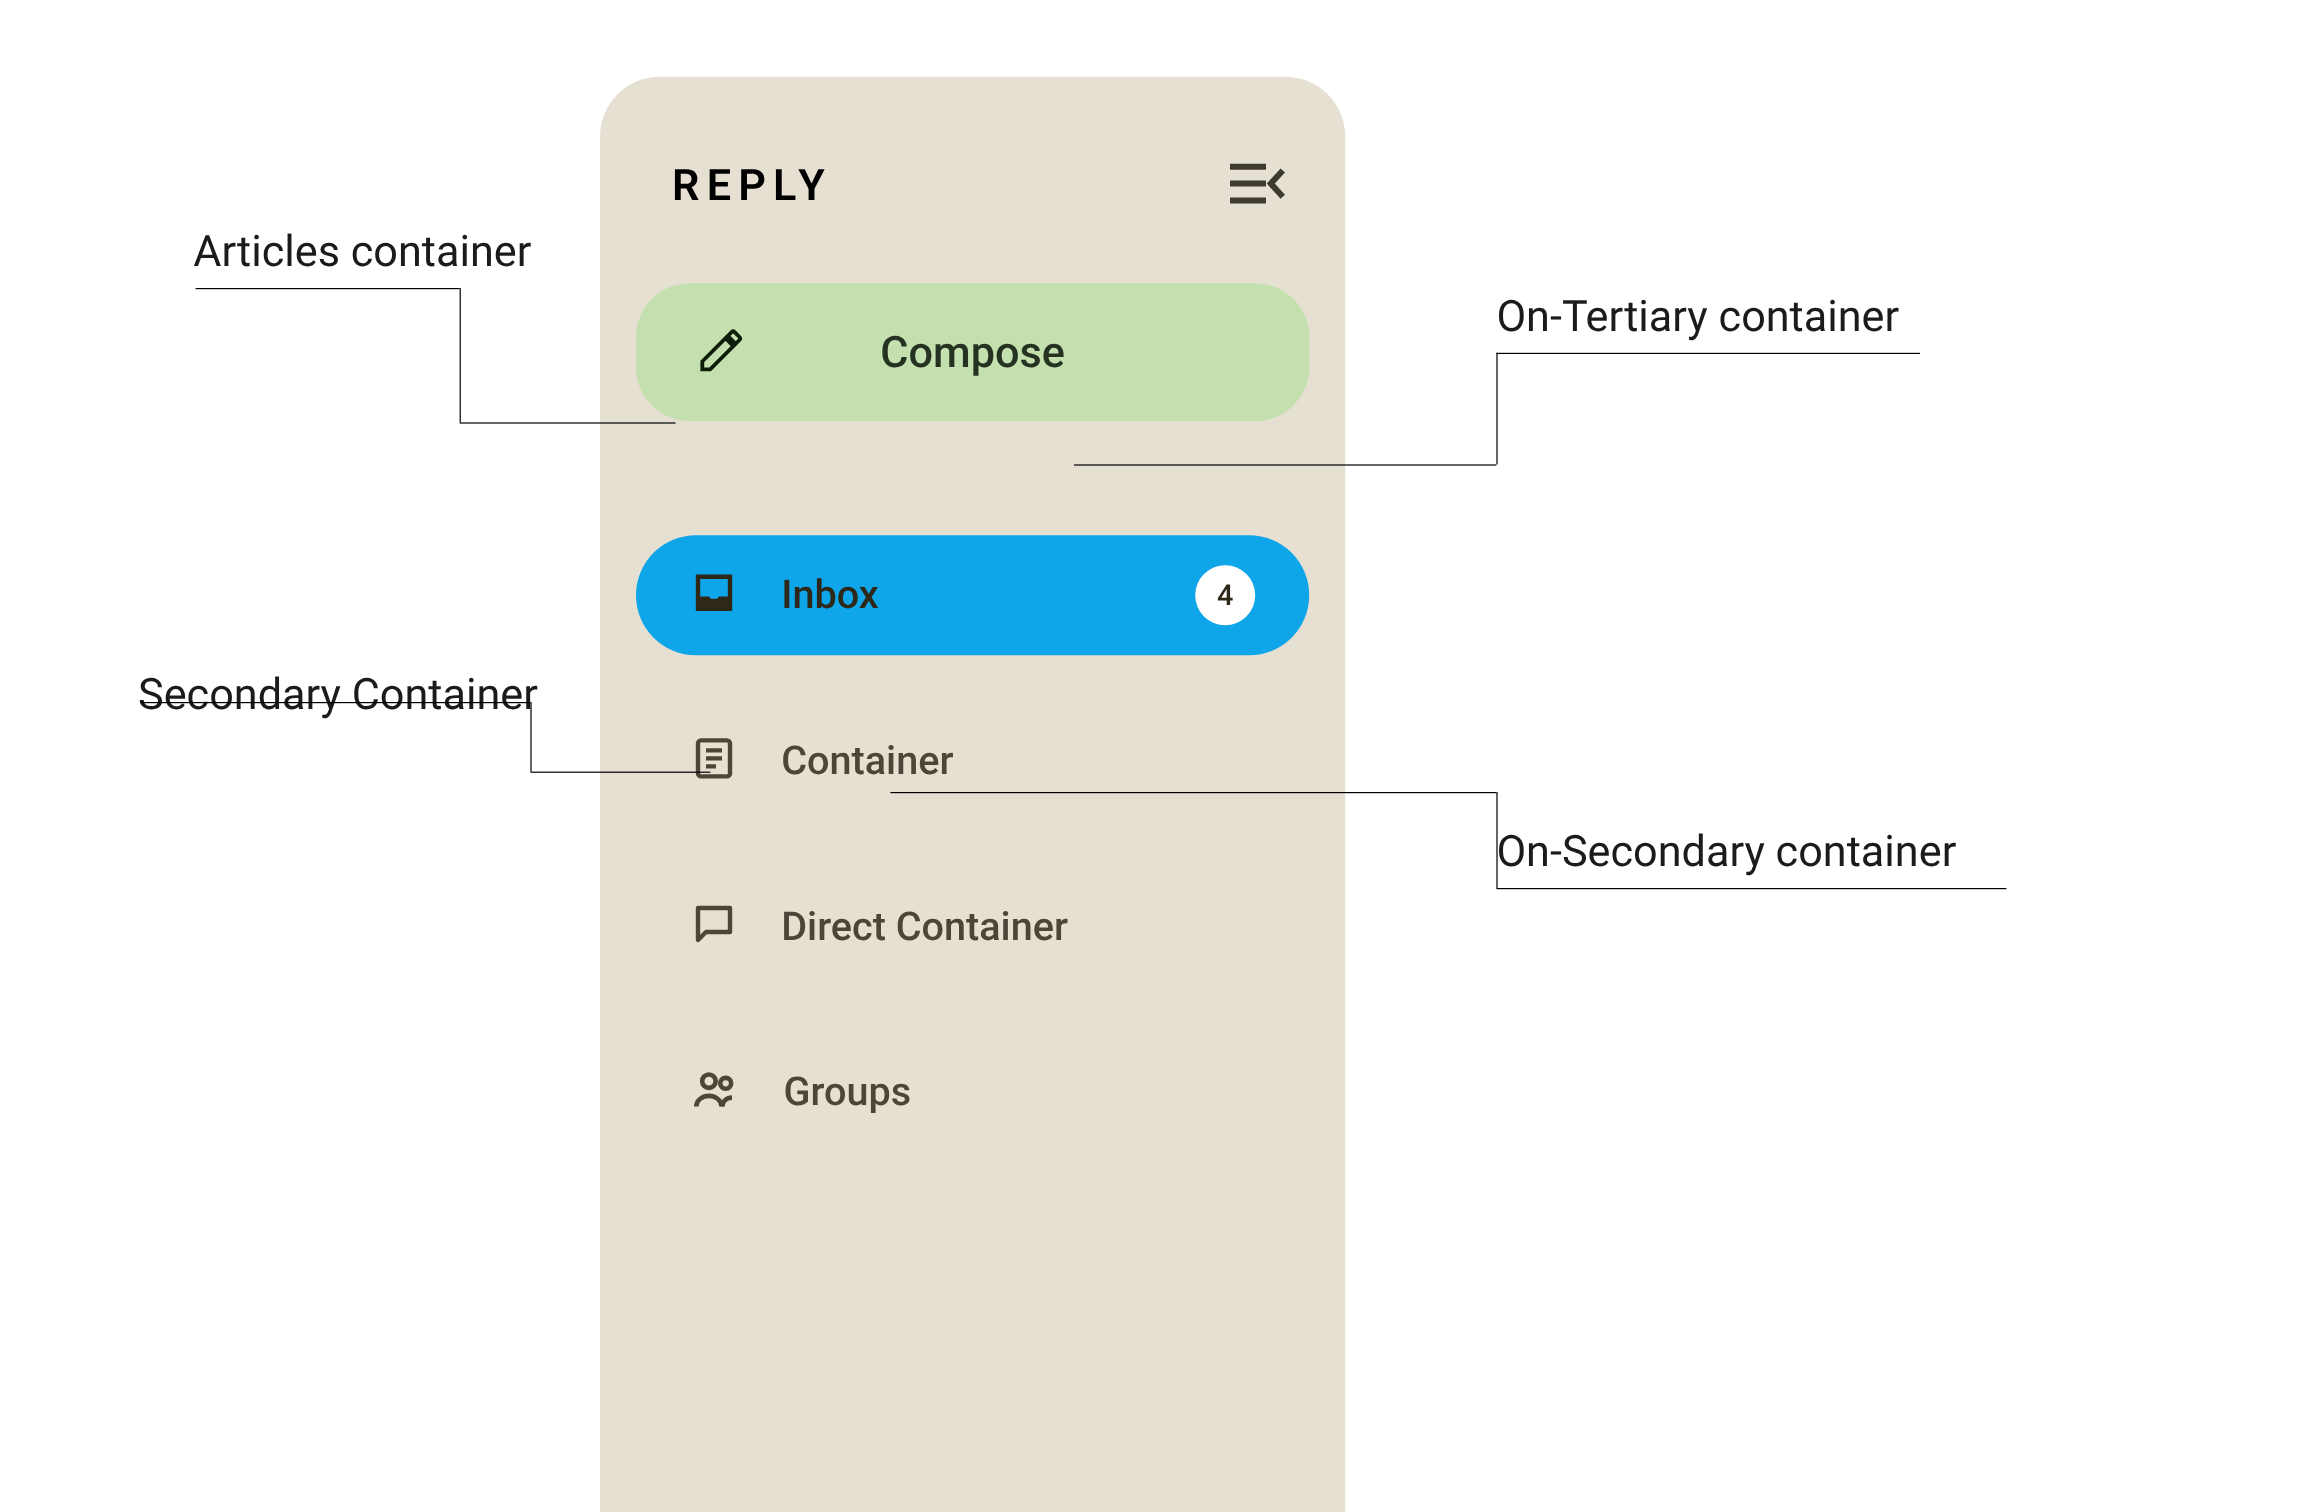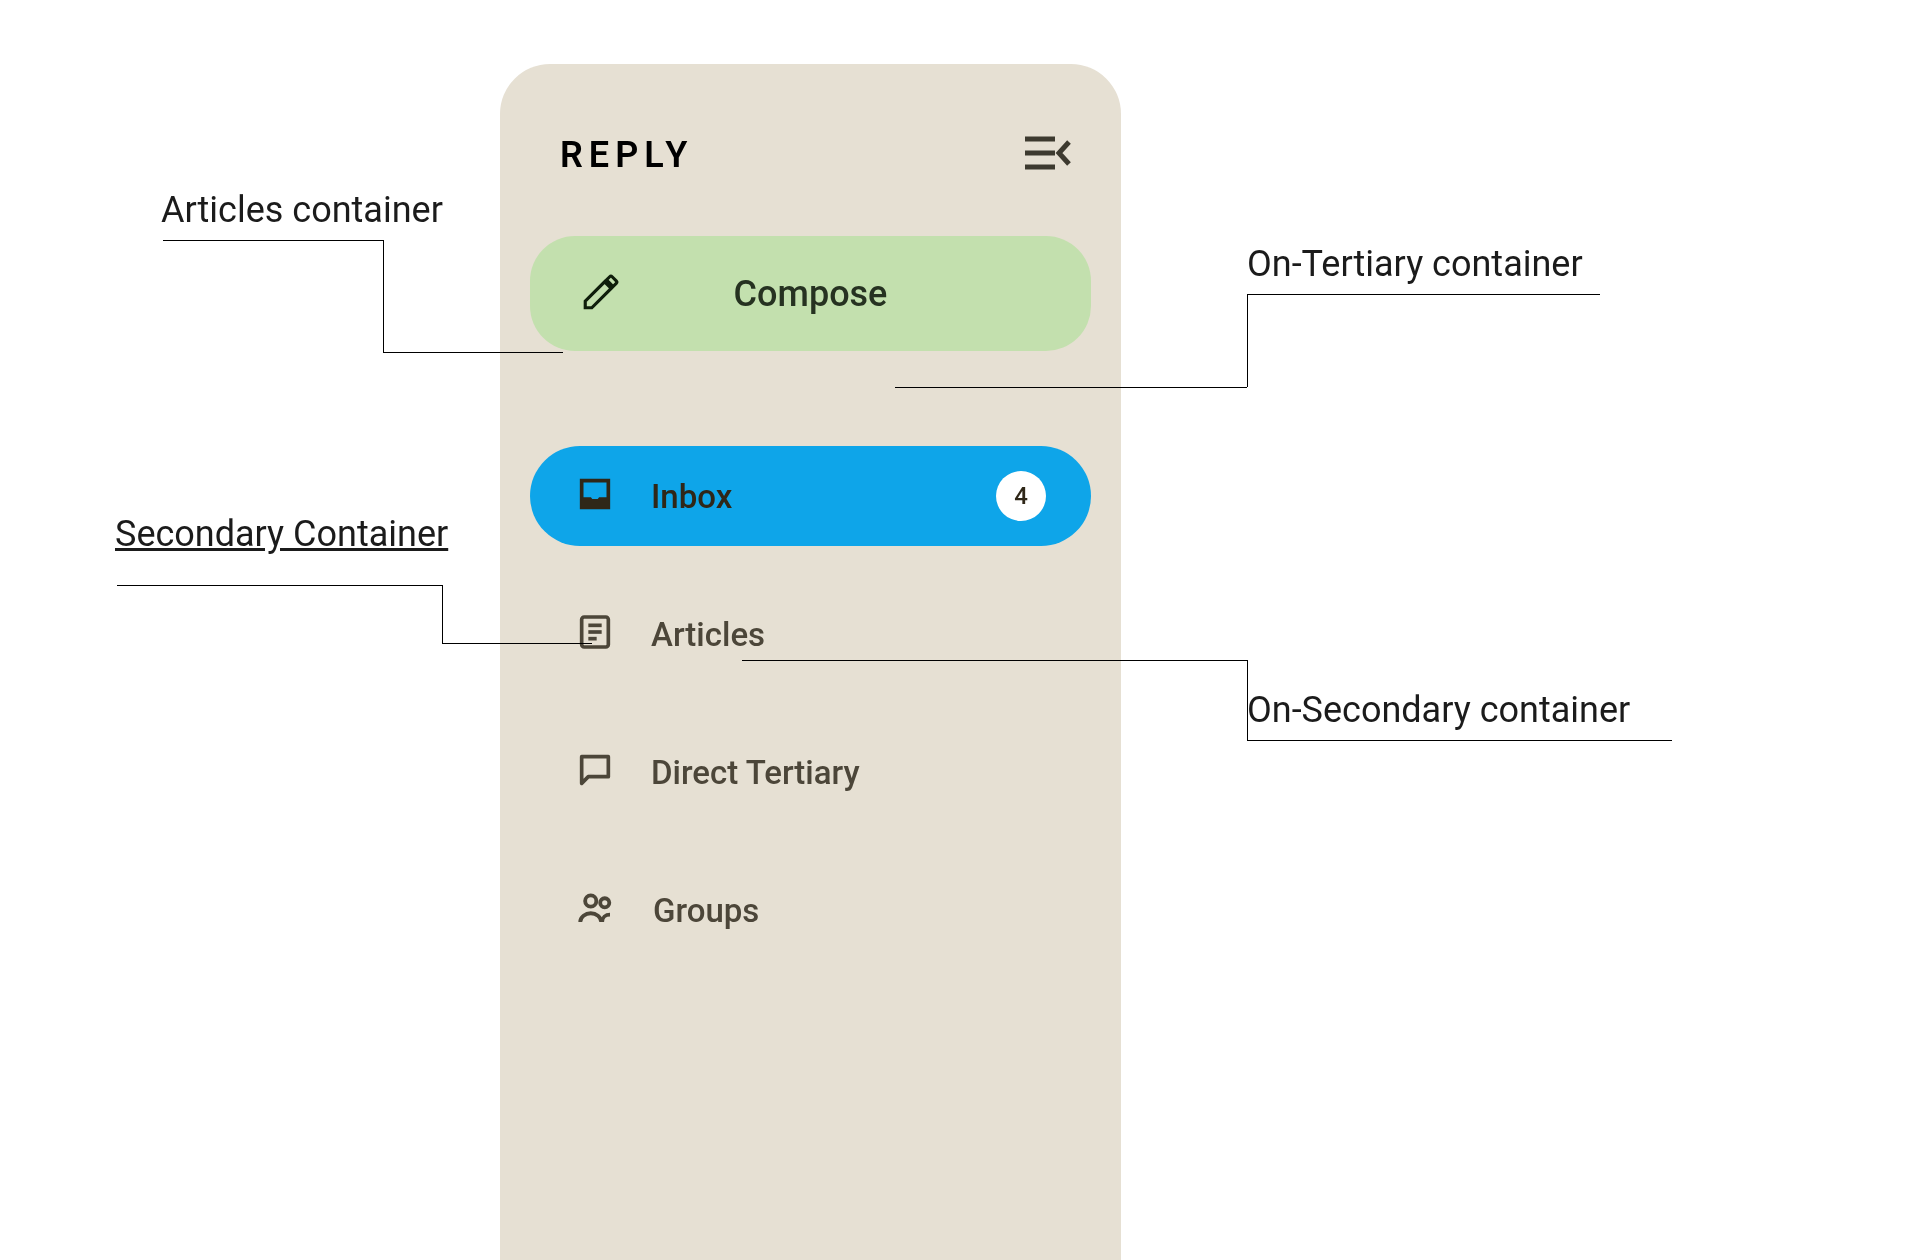--- a/index.html
+++ b/index.html
@@ -147,51 +147,51 @@
 
   <div class="nav-item">
     <span>
       <svg width="40" height="40" viewBox="0 0 24 24">
         <rect x="4" y="3" width="16" height="18" rx="1.5" fill="none" stroke="#4c4639" stroke-width="2.2"></rect>
         <line x1="8" y1="8" x2="16" y2="8" stroke="#4c4639" stroke-width="2.2"></line>
         <line x1="8" y1="12" x2="16" y2="12" stroke="#4c4639" stroke-width="2.2"></line>
         <line x1="8" y1="16" x2="13" y2="16" stroke="#4c4639" stroke-width="2.2"></line>
       </svg>
     </span>
-    <span class="nav-label">Articles</span>
+    <span class="nav-label">Container</span>
   </div>
 
   <div class="nav-item">
     <span>
       <svg width="40" height="40" viewBox="0 0 24 24">
         <path d="M4 4h16v12H8l-4 4V4z" fill="none" stroke="#4c4639" stroke-width="2.2" stroke-linejoin="round"></path>
       </svg>
     </span>
-    <span class="nav-label">Direct Tertiary</span>
+    <span class="nav-label">Direct Container</span>
   </div>
 
   <div class="nav-item">
     <span>
       <svg width="42" height="42" viewBox="0 0 24 24">
         <circle cx="9" cy="8" r="3.2" fill="none" stroke="#4c4639" stroke-width="2.2"></circle>
         <circle cx="17" cy="9" r="2.6" fill="none" stroke="#4c4639" stroke-width="2.2"></circle>
         <path d="M3 20c0-3 3-5 6-5s6 2 6 5" fill="none" stroke="#4c4639" stroke-width="2.2"></path>
         <path d="M15.5 20c0-2.6 2-4.2 4.5-4.2" fill="none" stroke="#4c4639" stroke-width="2.2"></path>
       </svg>
     </span>
     <span class="nav-label">Groups</span>
   </div>
 </div>
 
 <div class="annotation" style="left:161px; top:189px;">Articles container</div>
 <div class="line" style="left:163px; top:240px; width:220px; height:1px;"></div>
 <div class="line" style="left:383px; top:240px; width:1px; height:112px;"></div>
 <div class="line" style="left:383px; top:352px; width:180px; height:1px;"></div>
 
-<div class="annotation" style="left:115px; top:513px;text-decoration:underline;">Secondary Container</div>
+<div class="annotation" style="left:115px; top:558px;">Secondary Container</div>
 <div class="line" style="left:117px; top:585px; width:325px; height:1px;"></div>
 <div class="line" style="left:442px; top:585px; width:1px; height:58px;"></div>
 <div class="line" style="left:442px; top:643px; width:150px; height:1px;"></div>
 
 <div class="annotation" style="left:1247px; top:243px;">On-Tertiary container</div>
 <div class="line" style="left:1247px; top:294px; width:353px; height:1px;"></div>
 <div class="line" style="left:1247px; top:294px; width:1px; height:93px;"></div>
 <div class="line" style="left:895px; top:387px; width:352px; height:1px;"></div>
 
 <div class="annotation" style="left:1247px; top:689px;">On-Secondary container</div>

